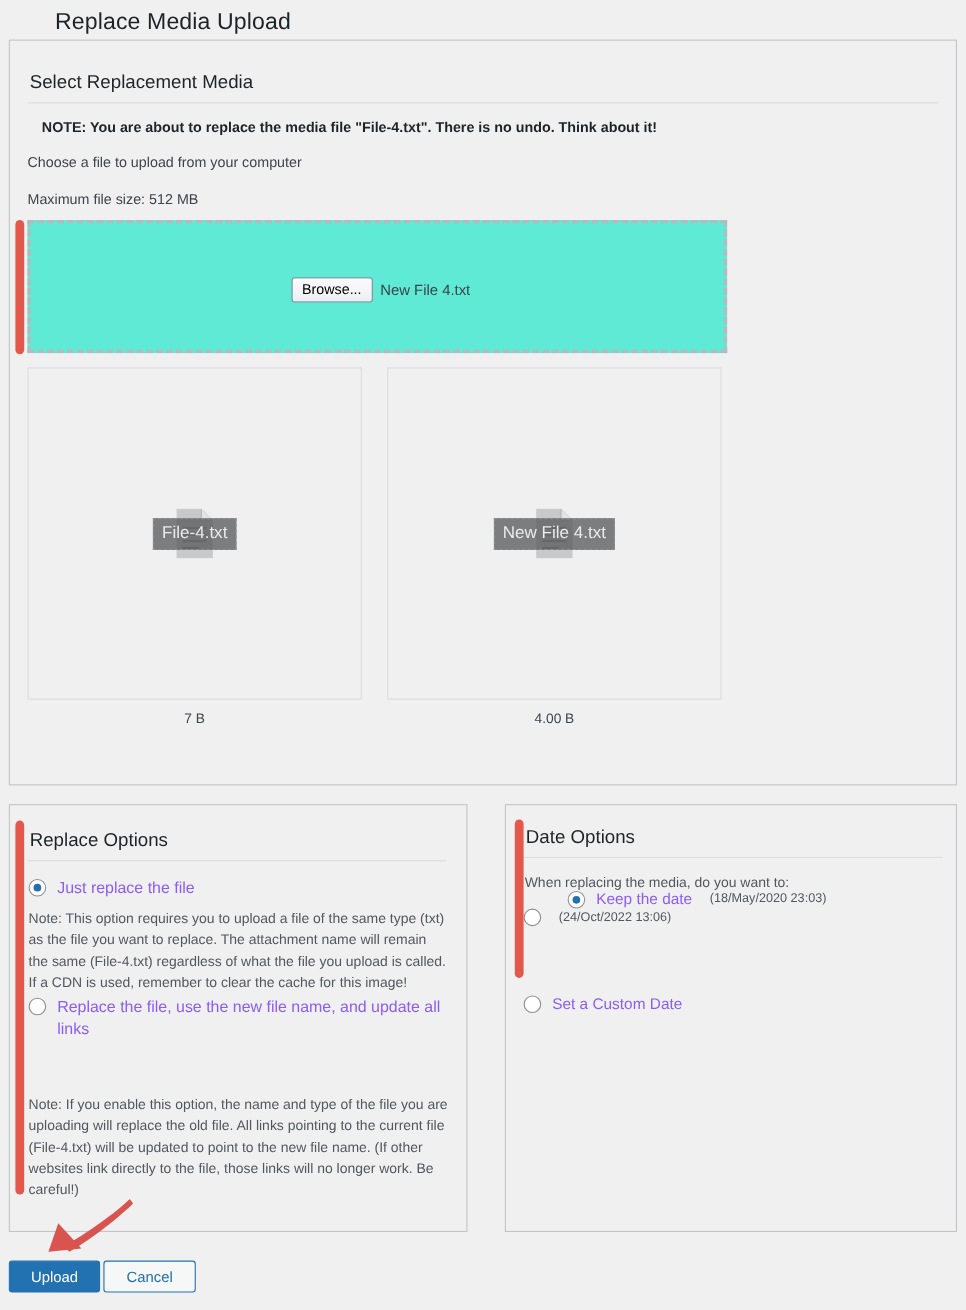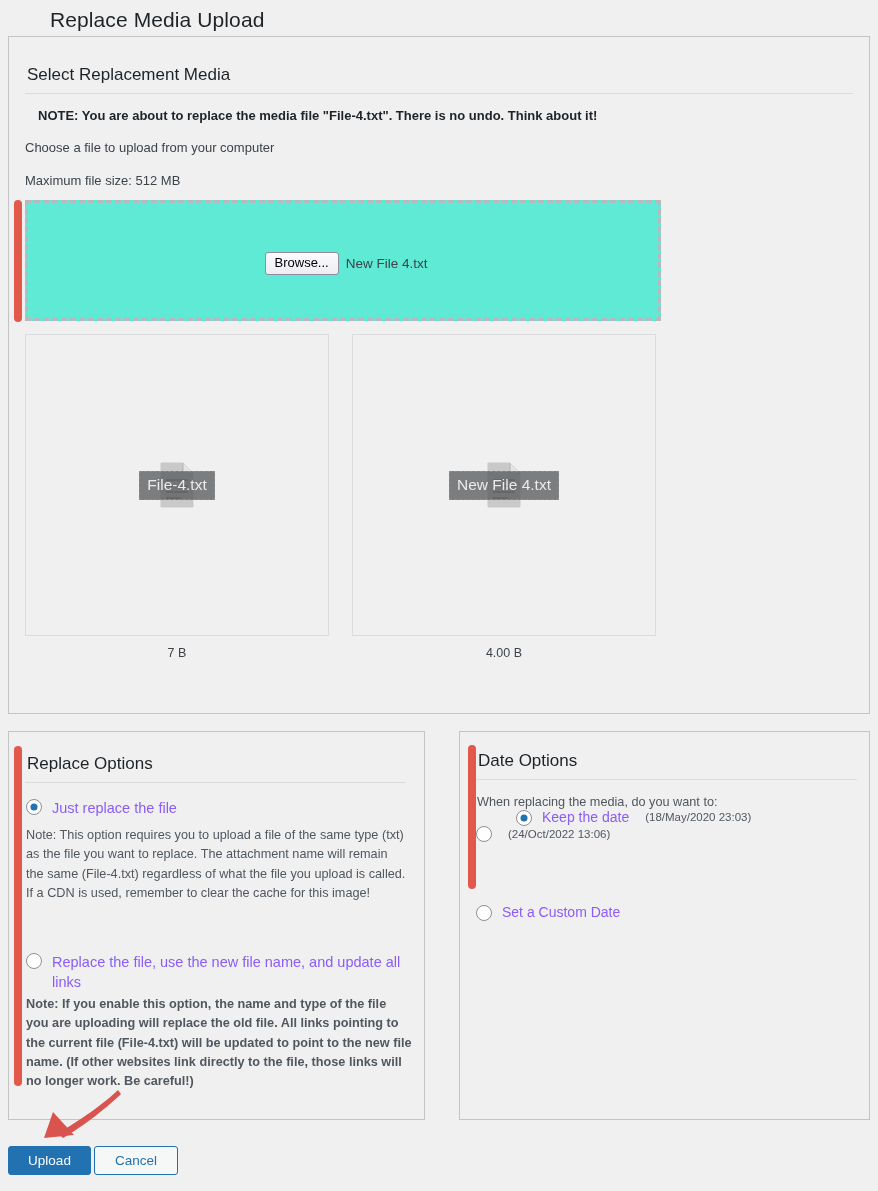--- a/index.html
+++ b/index.html
@@ -210,22 +210,22 @@
   }
   .helper-note {
     position: absolute;
     font-size: 12.7px;
     line-height: 19.3px;
     color: #50575e;
   }
 
   #ro-opt1 { left: 26px; top: 798px; width: 380px; }
   #ro-note1 { left: 26px; top: 826px; width: 382px; }
-  #ro-opt2 { left: 26px; top: 952px; width: 385px; }
-  #ro-note2 { left: 26px; top: 995px; width: 386px; font-weight: bold; }
+  #ro-opt2 { left: 26px; top: 906px; width: 385px; }
+  #ro-note2 { left: 26px; top: 995px; width: 386px; }
 
   #do-intro {
     position: absolute;
     left: 477px;
     top: 795px;
     font-size: 12.7px;
     color: #50575e;
     white-space: nowrap;
   }
   .date-opt {

